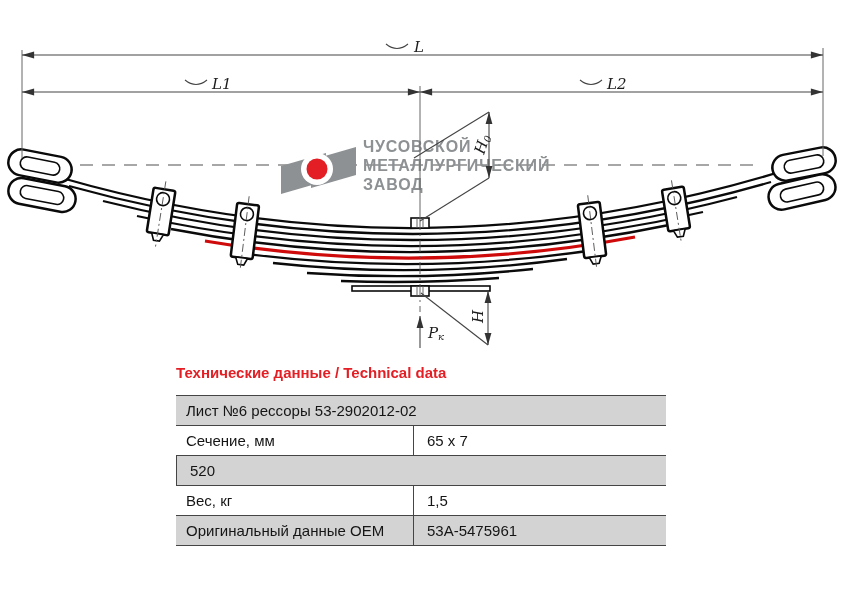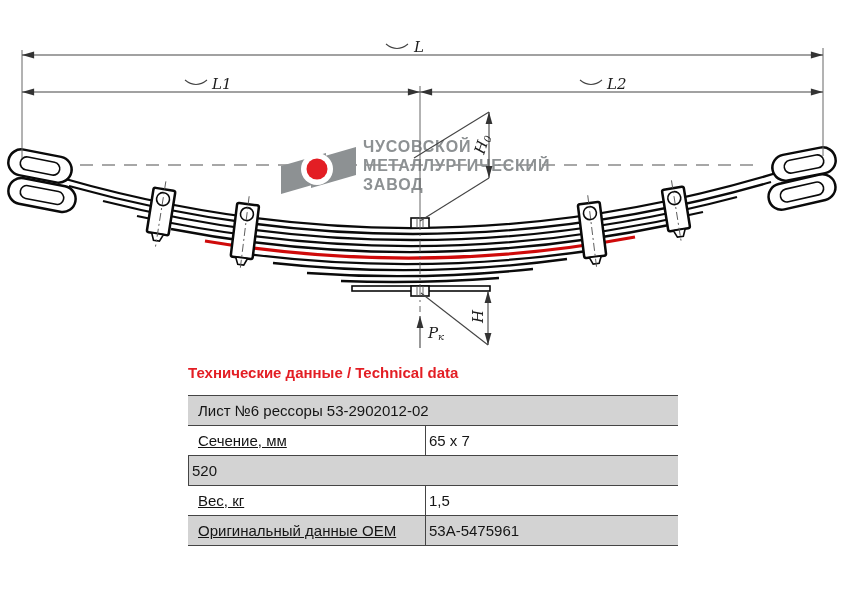--- a/index.html
+++ b/index.html
@@ -17,31 +17,31 @@
   .cl{stroke:#555;stroke-width:0.9;fill:none;}
   .dimtext{font-family:"DejaVu Serif","Liberation Serif",serif;font-style:italic;
            font-size:15px;fill:#1c1c1c;}
   .eyeline{stroke:#8a8a8a;stroke-width:1.6;fill:none;}
   .logo-shape{fill:var(--logo-gray,#8d9193);}
   .logo-text{font-family:"Liberation Sans","DejaVu Sans",sans-serif;font-weight:bold;
              font-size:16px;letter-spacing:0.8px;fill:var(--logo-gray,#8d9193);}
   .arrfill{fill:#333;}
 
   
-  .tech{position:absolute;left:188px;top:364px;width:490px;}
+  .tech{position:absolute;left:176px;top:364px;width:490px;}
   .tech-title{font-size:15px;font-weight:bold;color:var(--accent-red,#e31e24);
               line-height:18px;margin-bottom:13px;}
   .spec-table{border-bottom:1.7px solid var(--border-dark,#454545);font-size:15px;color:#151515;}
   .spec-row{display:flex;height:29px;border-top:1.7px solid var(--border-dark,#454545);
             align-items:stretch;}
   .spec-row:nth-child(odd){background:var(--row-gray,#d3d3d3);}
   .cell{display:flex;align-items:center;}
   .cell-span{padding-left:10px;flex:1;}
-  .cell-label{width:237px;padding-left:10px;box-sizing:border-box;text-decoration:underline;}
-  .cell-value{flex:1;border-left:1.7px solid var(--border-dark,#454545);padding-left:3px;}
+  .cell-label{width:237px;padding-left:10px;box-sizing:border-box;}
+  .cell-value{flex:1;border-left:1.7px solid var(--border-dark,#454545);padding-left:13px;}
 </style>
 </head>
 <body>
 
 <div class="page">
 
   <svg width="842" height="362" viewBox="0 0 842 362">
     <defs>
       <marker id="arr" viewBox="0 0 12 8" refX="11.5" refY="4" markerWidth="13" markerHeight="8" orient="auto-start-reverse">
         <path class="arrfill" d="M0.5,0.9 L11.5,4 L0.5,7.1 Z"></path>

